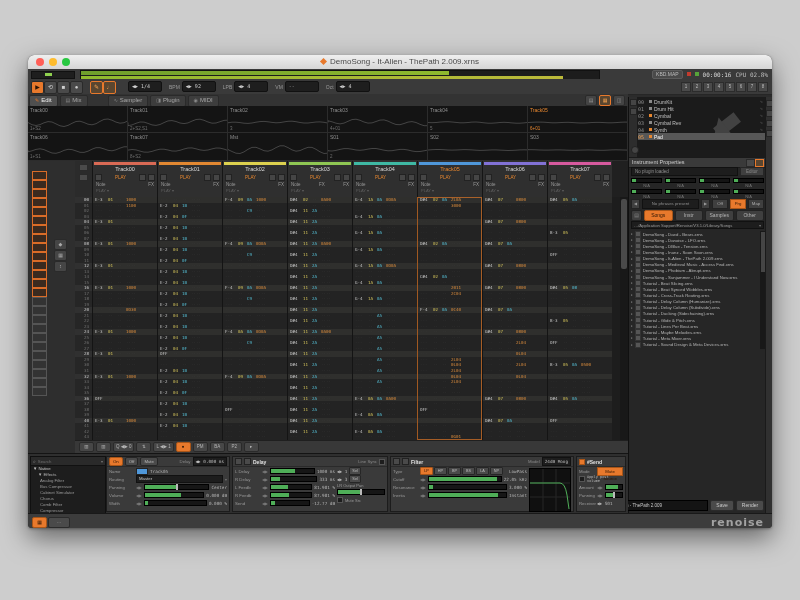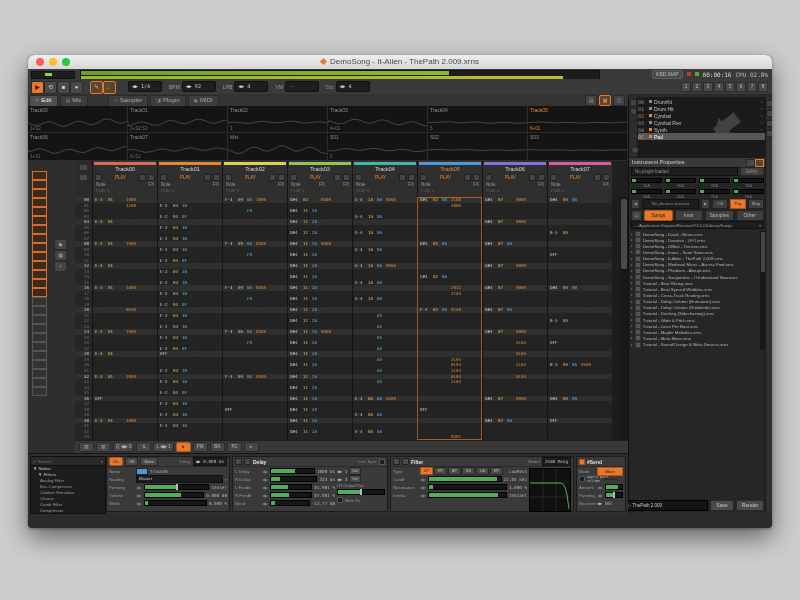--- a/index.html
+++ b/index.html
@@ -1425,13 +1425,18 @@
             <em style="left: calc(50% - 1px);"></em>
           </span>
         </div>
       <div class="drow">
           <span class="dlab" style="width:16px;">Receiver</span>
         <span class="dval">◀▶ S01</span>
         </div>
     </div>
   </div>
 
+  <div class="statusbar">
+    <div class="stbtn a">▦</div>
+    <div class="stbtn b">⋯</div>
+    <div class="logo">renoise</div>
+  </div>
 </div>
 
 </body></html>

